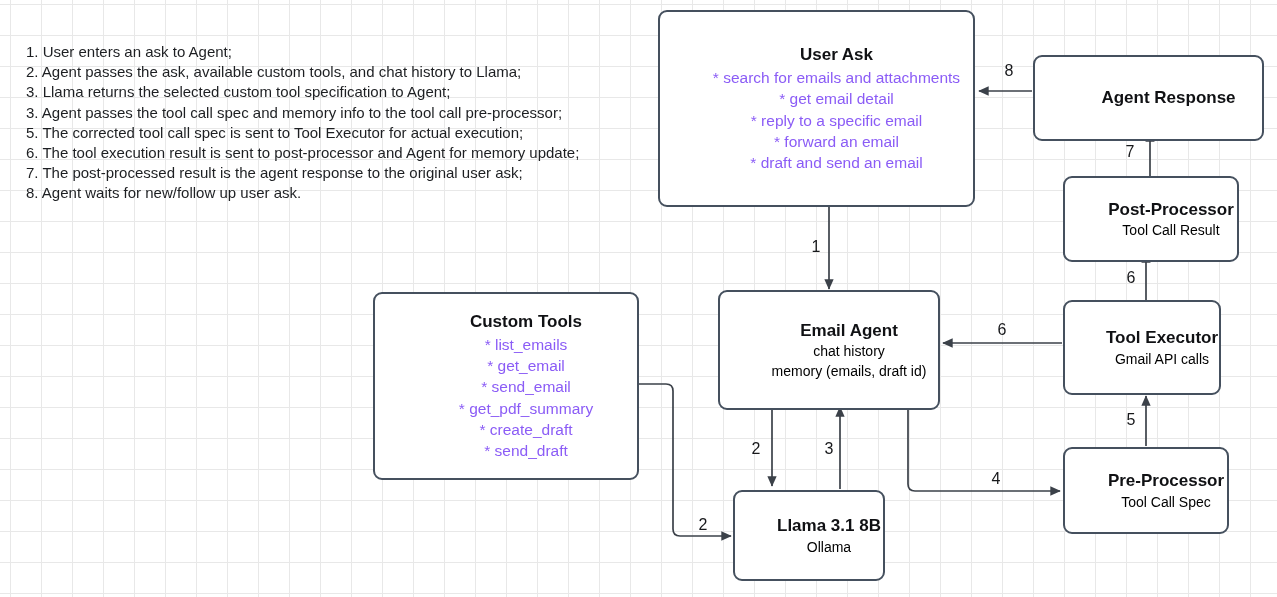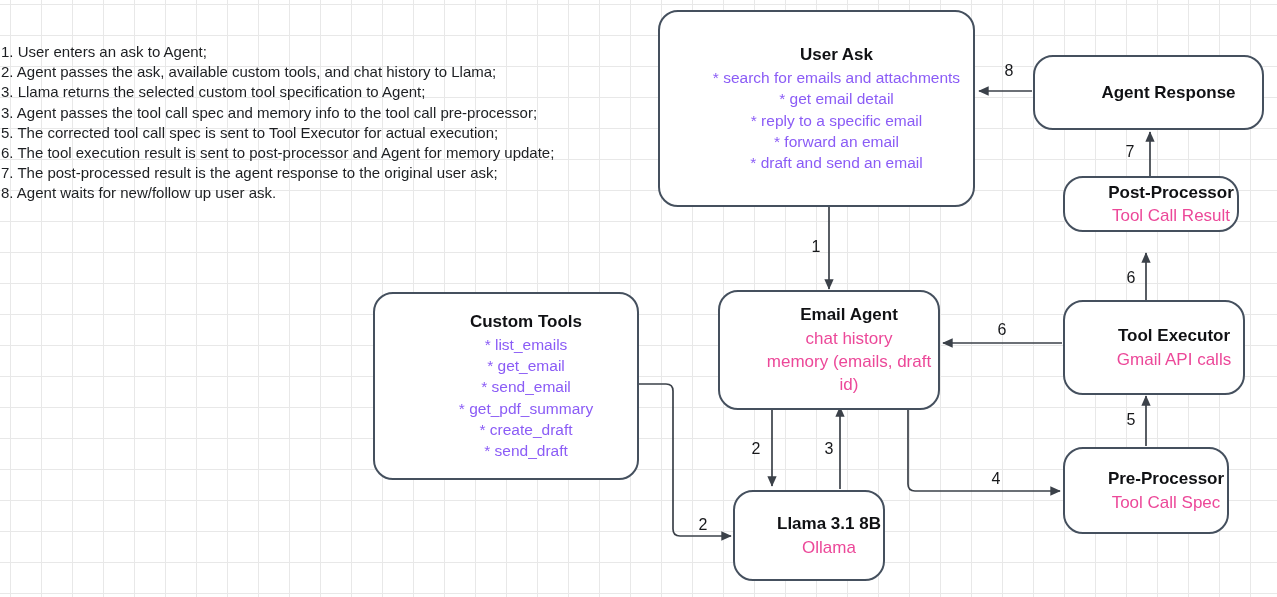--- a/index.html
+++ b/index.html
@@ -28,48 +28,48 @@
     left: 0;
     top: 0;
     width: 1277px;
     height: 597px;
     pointer-events: none;
   }
   .node {
     position: absolute;
     box-sizing: border-box;
     border: 2px solid #45505e;
-    border-radius: 20px;
+    border-radius: 9px;
     background: #ffffff;
     display: flex;
     flex-direction: column;
     align-items: center;
     justify-content: center;
     text-align: center;
     color: #18191c;
     line-height: 1.38;
     padding-left: 40px;
   }
   .node .title {
     font-weight: bold;
     font-size: 17px;
     color: #101114;
   }
   .node .sub {
-    font-size: 17px;
-    color: #ec4899;
+    font-size: 14px;
+    color: #000000;
   }
   .node .line {
     font-size: 15.5px;
     color: #8b5cf6;
     white-space: nowrap;
   }
   #legend {
     position: absolute;
-    left: 1px;
+    left: 26px;
     top: 42px;
     font-size: 15px;
     color: #1d1f22;
     line-height: 20.2px;
     white-space: nowrap;
   }
   .edge-label {
     position: absolute;
     font-size: 16px;
     color: #17181b;
@@ -123,30 +123,30 @@
 
   <div class="node" style="left:658px; top:10px; width:317px; height:197px;">
     <div class="title">User Ask</div>
     <div class="line">* search for emails and attachments</div>
     <div class="line">* get email detail</div>
     <div class="line">* reply to a specific email</div>
     <div class="line">* forward an email</div>
     <div class="line">* draft and send an email</div>
   </div>
 
-  <div class="node" style="left:1033px; top:55px; width:231px; height:75px;">
+  <div class="node" style="left:1033px; top:55px; width:231px; height:86px;">
     <div class="title">Agent Response</div>
   </div>
 
-  <div class="node" style="left:1063px; top:176px; width:176px; height:56px;">
+  <div class="node" style="left:1063px; top:176px; width:176px; height:86px;">
     <div class="title">Post-Processor</div>
     <div class="sub">Tool Call Result</div>
   </div>
 
-  <div class="node" style="left:1063px; top:300px; width:182px; height:95px;">
+  <div class="node" style="left:1063px; top:300px; width:158px; height:95px;">
     <div class="title">Tool Executor</div>
     <div class="sub">Gmail API calls</div>
   </div>
 
   <div class="node" style="left:1063px; top:447px; width:166px; height:87px;">
     <div class="title">Pre-Processor</div>
     <div class="sub">Tool Call Spec</div>
   </div>
 
   <div class="node" style="left:718px; top:290px; width:222px; height:120px;">

